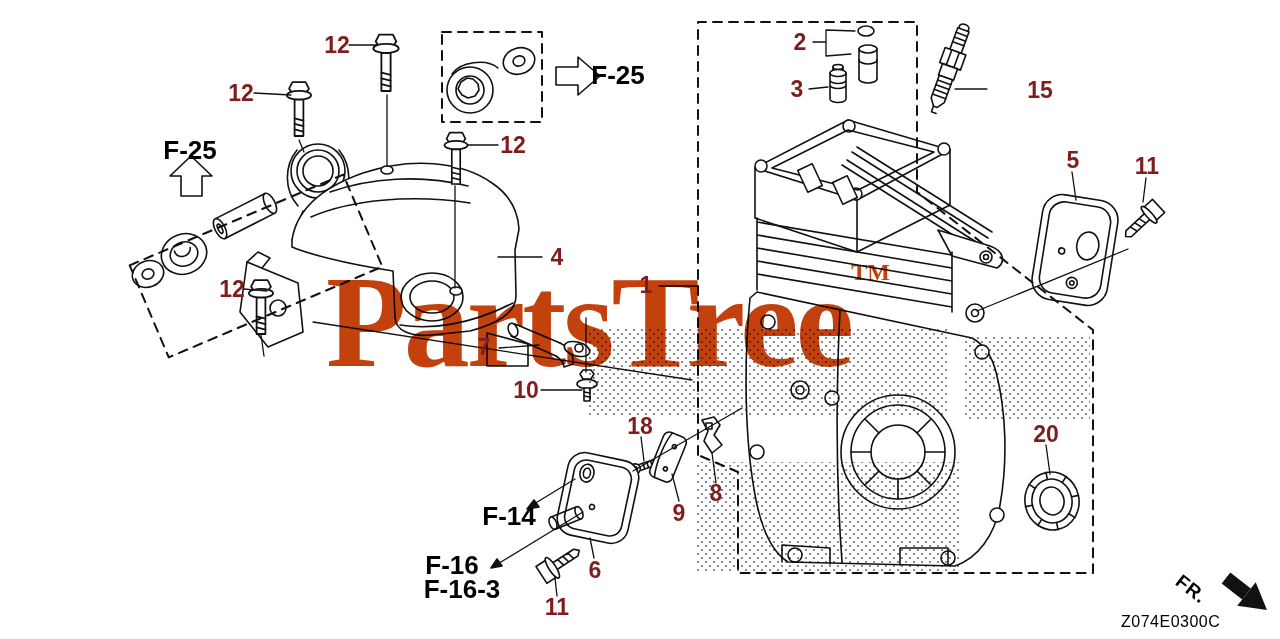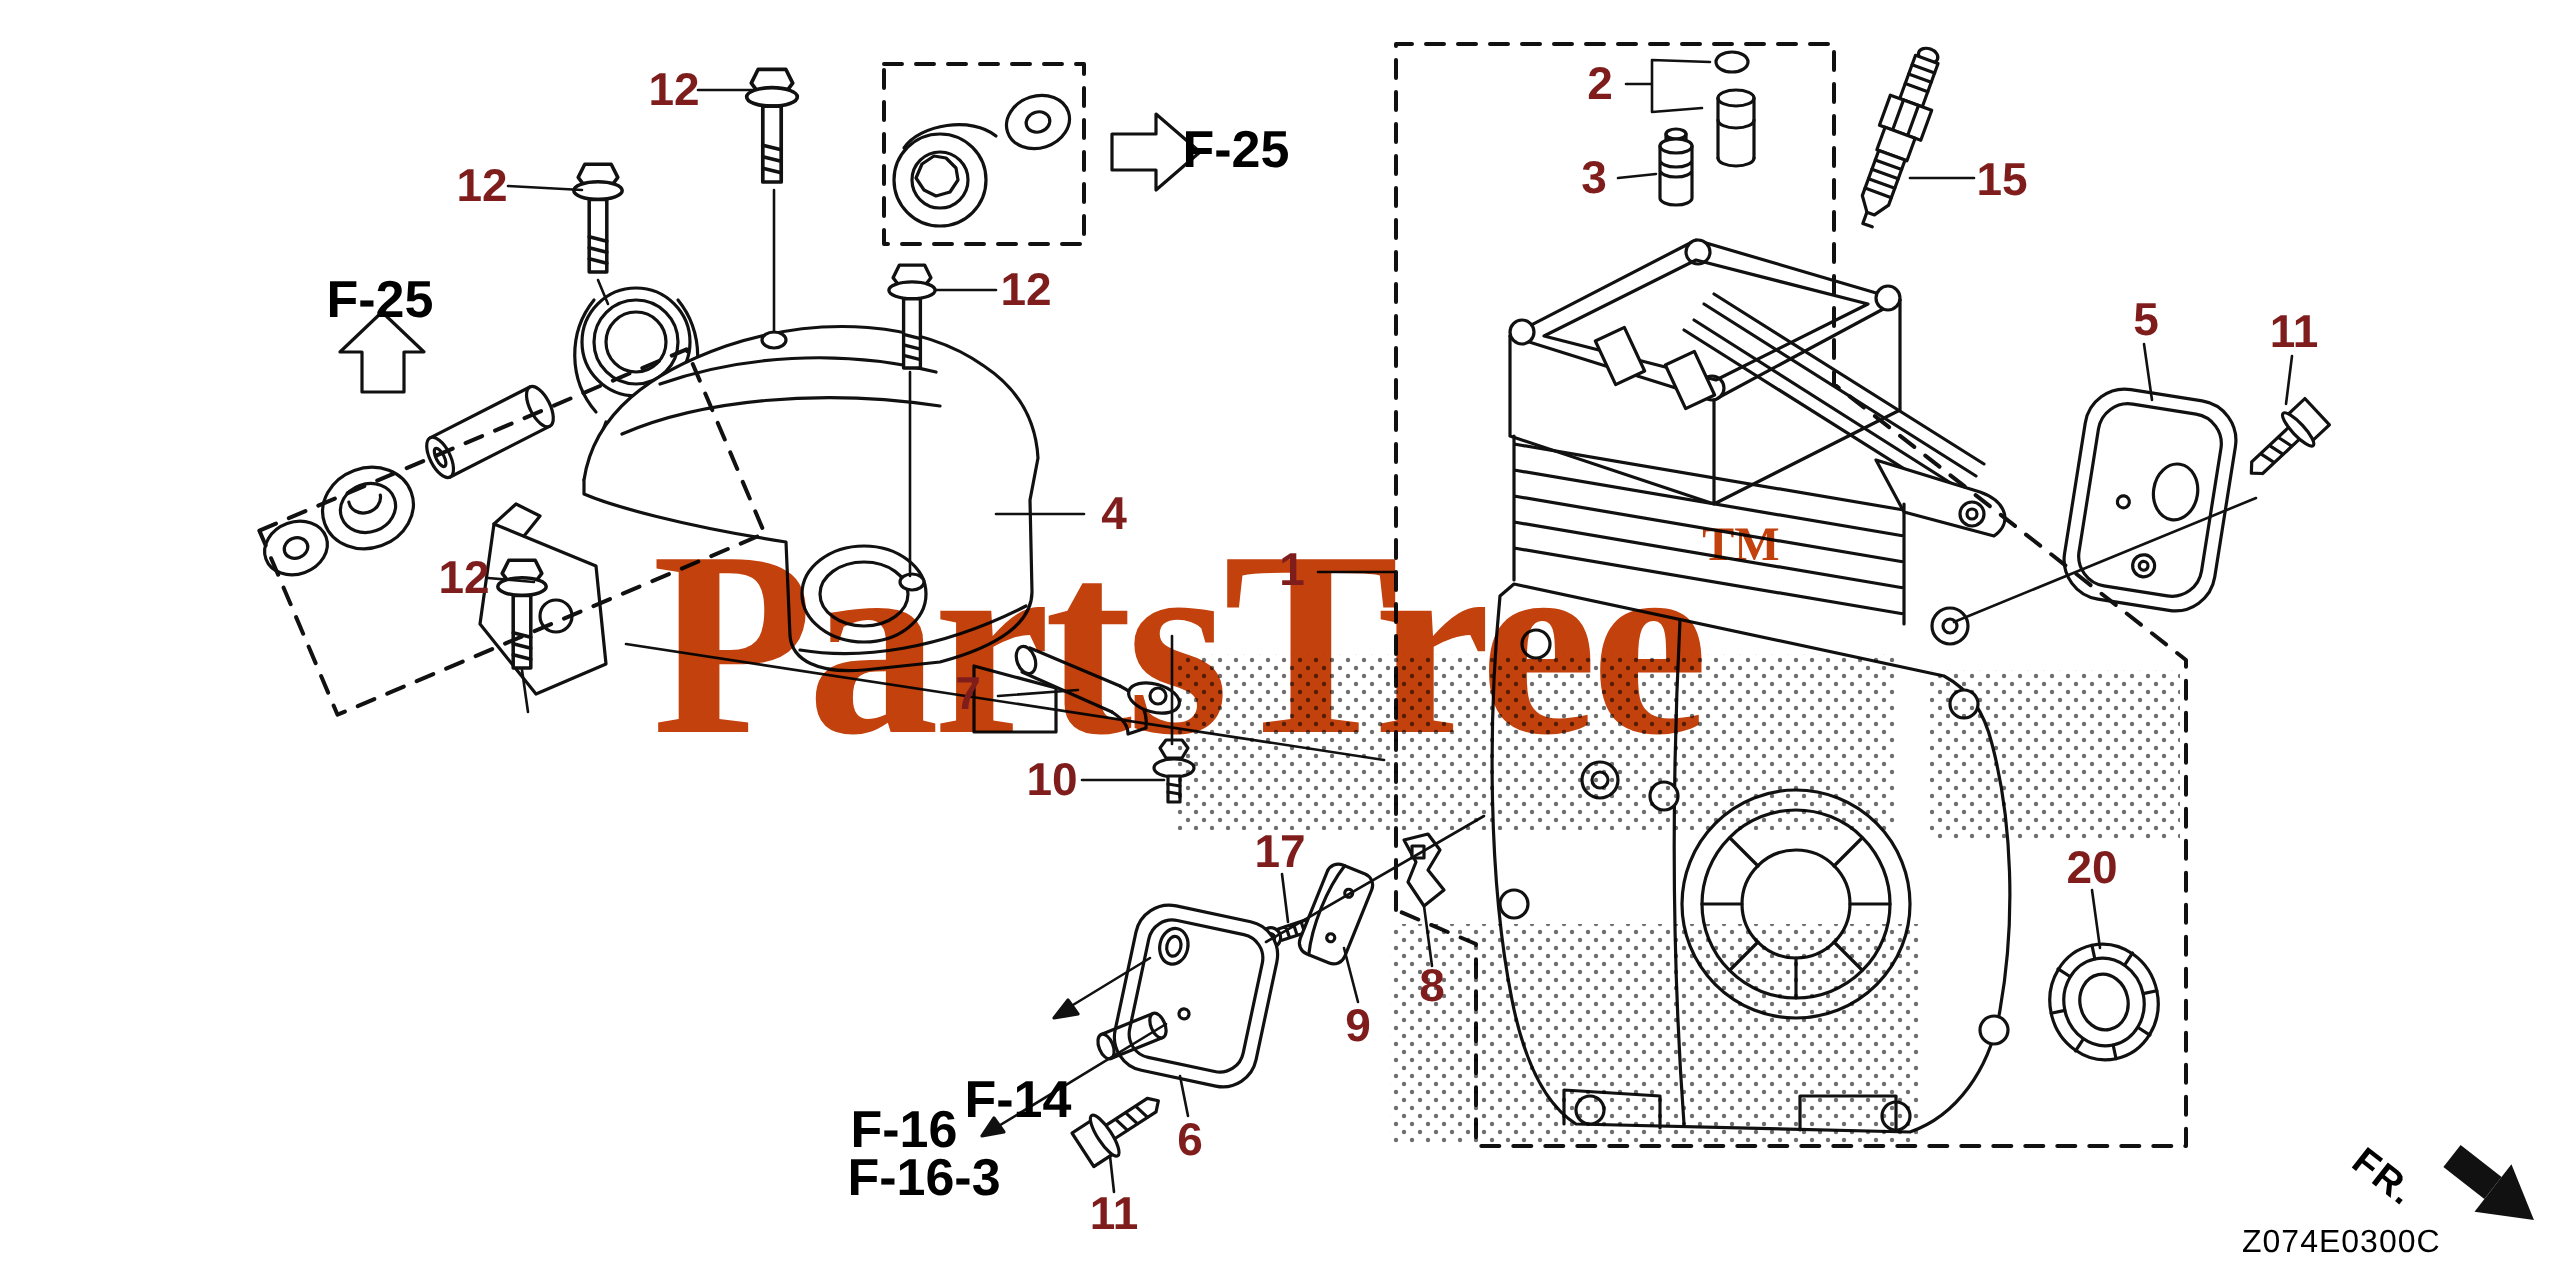--- a/index.html
+++ b/index.html
@@ -291,34 +291,34 @@
 </svg>
 
 <div id="watermark"><span>PartsTree</span><span class="tm">TM</span></div>
 
 <div class="callout" style="left:337px;top:45px">12</div>
 <div class="callout" style="left:241px;top:93px">12</div>
 <div class="callout" style="left:513px;top:145px">12</div>
 <div class="callout" style="left:232px;top:289px">12</div>
 <div class="callout" style="left:800px;top:42px">2</div>
 <div class="callout" style="left:797px;top:89px">3</div>
-<div class="callout" style="left:1001px;top:90px">15</div>
+<div class="callout" style="left:1040px;top:90px">15</div>
 <div class="callout" style="left:1073px;top:160px">5</div>
 <div class="callout" style="left:1147px;top:166px">11</div>
 <div class="callout" style="left:646px;top:285px">1</div>
 <div class="callout" style="left:557px;top:257px">4</div>
 <div class="callout" style="left:484px;top:347px">7</div>
 <div class="callout" style="left:526px;top:390px">10</div>
-<div class="callout" style="left:640px;top:426px">17</div>
+<div class="callout" style="left:640px;top:426px">18</div>
 <div class="callout" style="left:679px;top:513px">9</div>
 <div class="callout" style="left:716px;top:493px">8</div>
 <div class="callout" style="left:1046px;top:434px">20</div>
 <div class="callout" style="left:595px;top:570px">6</div>
 <div class="callout" style="left:557px;top:607px">11</div>
 
 <div class="ref" style="left:190px;top:150px">F-25</div>
 <div class="ref" style="left:618px;top:75px">F-25</div>
-<div class="ref" style="left:509px;top:550px">F-14</div>
+<div class="ref" style="left:509px;top:516px">F-14</div>
 <div class="ref" style="left:452px;top:565px">F-16</div>
 <div class="ref" style="left:462px;top:589px">F-16-3</div>
 
 <div id="fr">FR.</div>
 <div id="code">Z074E0300C</div>
 
 </body></html>

